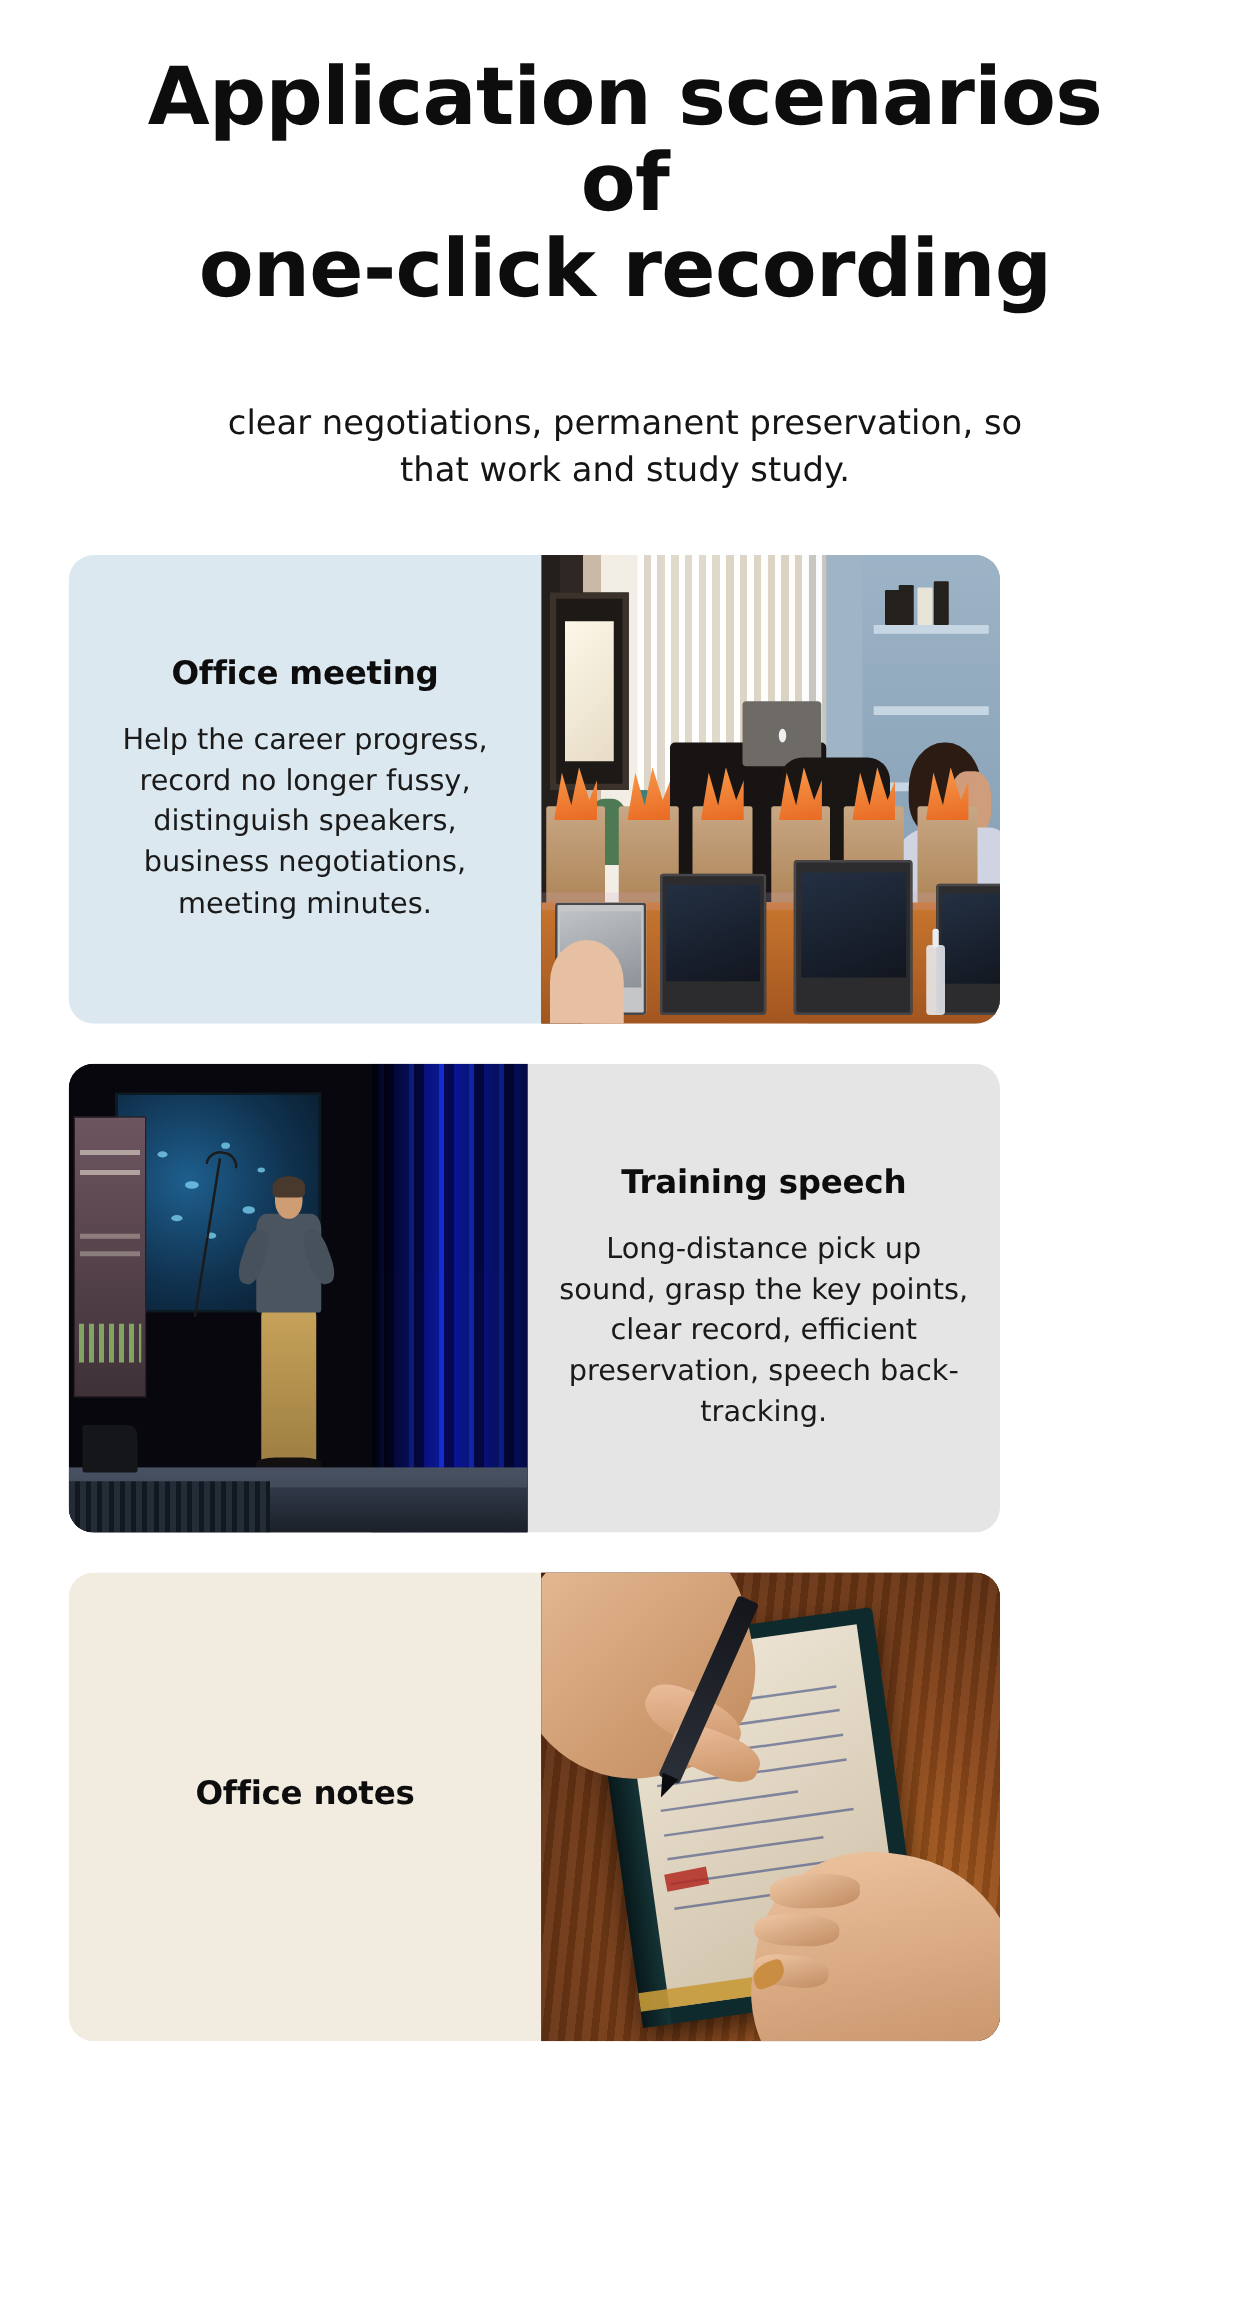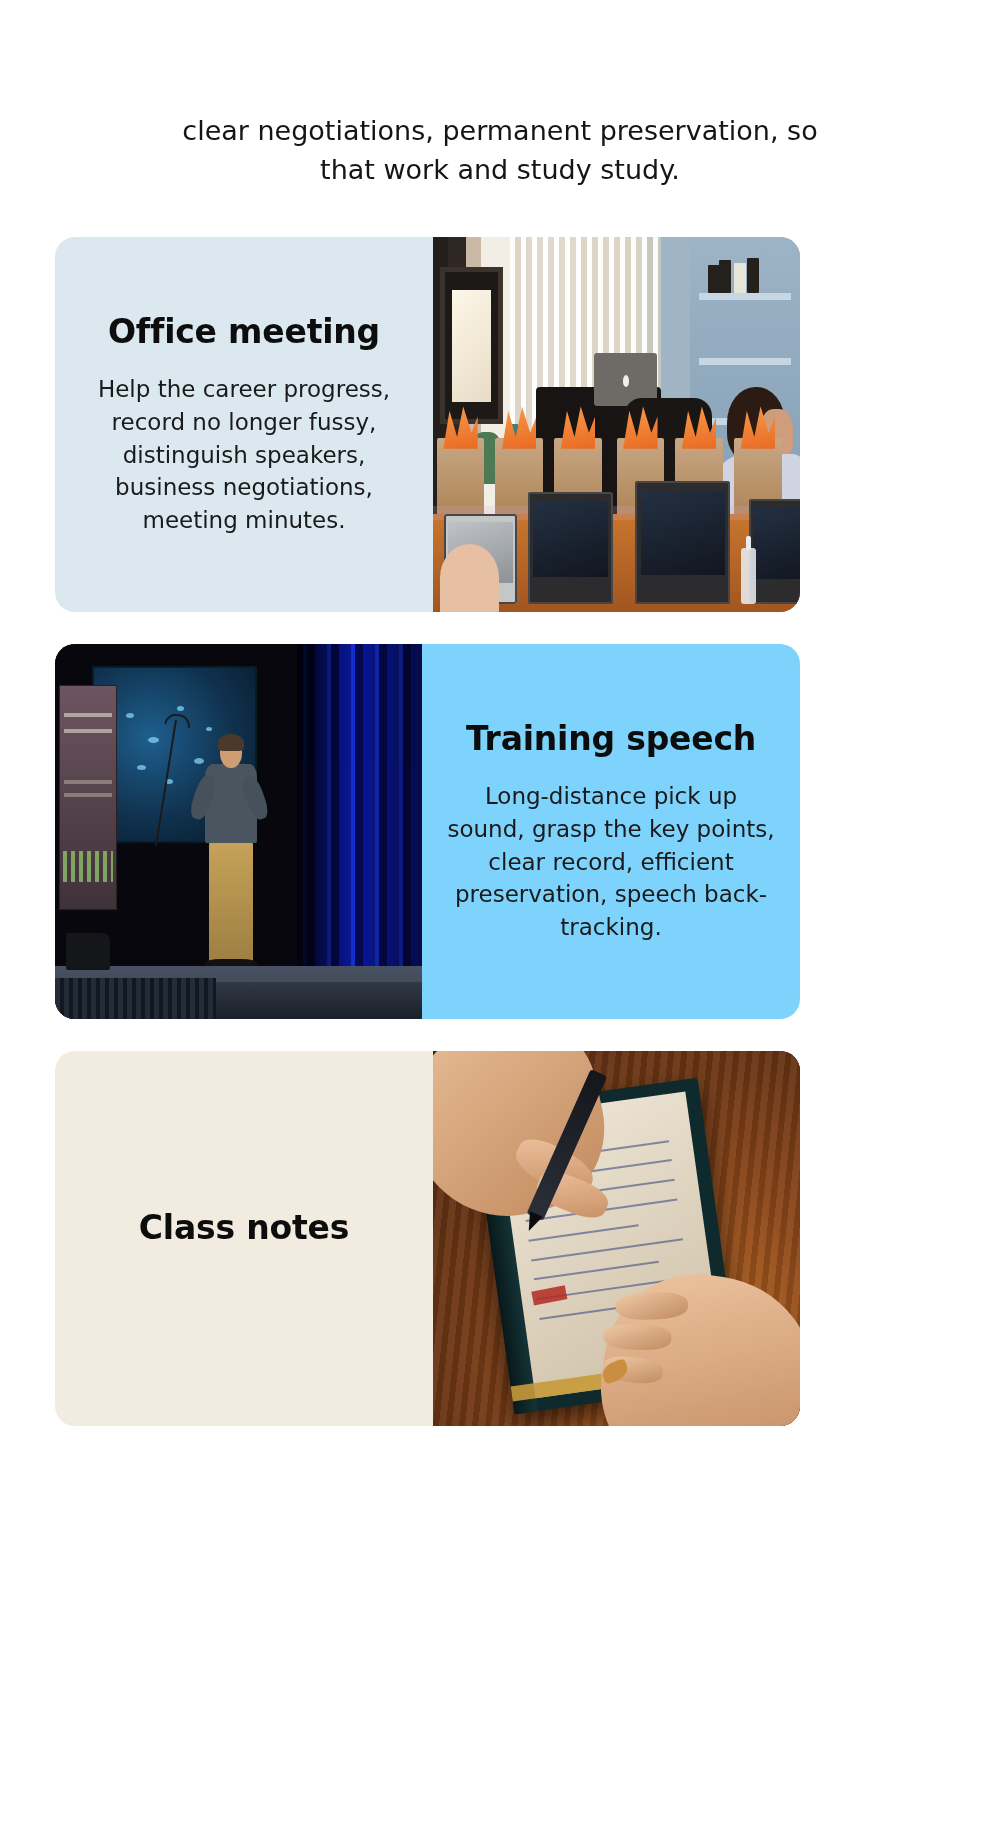--- a/index.html
+++ b/index.html
@@ -61,21 +61,21 @@
   .photo {
     flex:1 1 auto;
     position:relative;
     overflow:hidden;
     background:#2a2a2a;
   }
 
   .card-title {
     font-family:"DejaVu Sans", sans-serif;
     font-weight:700;
-    font-size:33px;
+    font-size:26px;
     color:#0d0d0d;
     margin-bottom:22px;
     letter-spacing:-0.2px;
   }
   .card-body {
     font-family:"DejaVu Sans", sans-serif;
     font-size:23px;
     line-height:1.42;
     color:#1a1a1a;
     max-width:330px;
@@ -404,20 +404,24 @@
   .ph3 .leaf {
     position:absolute; left:46%; bottom:12%; width:7%; height:5%;
     background:#c88a3b; border-radius:60% 20% 60% 20%; transform:rotate(-20deg);
     opacity:.9;
   }
 </style>
 </head>
 <body style="background: rgb(255, 255, 255); color: rgb(17, 17, 17);">
 
 <div class="header">
+  <h1 class="title">
+    <span>Application scenarios of</span><br>
+    <span>one-click recording</span>
+  </h1>
   <p class="subtitle">
     <br>
     <span>clear negotiations, permanent preservation, so</span><br>
     <span>that work and study study.</span>
   </p>
 </div>
 
 <div class="cards">
 
   <div class="card card--left">
@@ -504,29 +508,29 @@
       <div class="speaker-shirt"></div>
       <div class="speaker-armL"></div>
       <div class="speaker-armR"></div>
       <div class="speaker-head"></div>
       <div class="speaker-hair"></div>
       <div class="speaker-shoes"></div>
       <div class="stage"></div>
       <div class="skirt"></div>
       <div class="monitor"></div>
     </div>
-    <div class="panel" style="background:#7dd3fc">
+    <div class="panel" style="background:#e5e5e5">
       <div class="card-title">Training speech</div>
       <div class="card-body">Long-distance pick up sound, grasp the key points, clear record, efficient preservation, speech back-tracking.</div>
     </div>
   </div>
 
   <div class="card card--left">
     <div class="panel" style="background:#f2ece0">
-      <div class="card-title">Class notes</div>
+      <div class="card-title">Office notes</div>
     </div>
     <div class="photo ph3">
       <div class="desk"></div>
       <div class="book">
         <div class="spine"></div>
         <div class="page">
           <i></i>
             <i></i>
             <i></i>
             <i></i>

